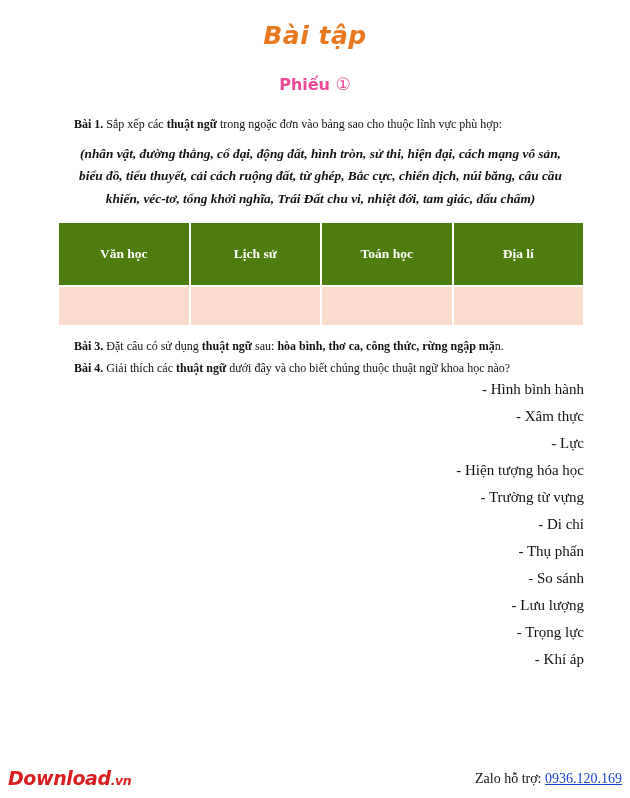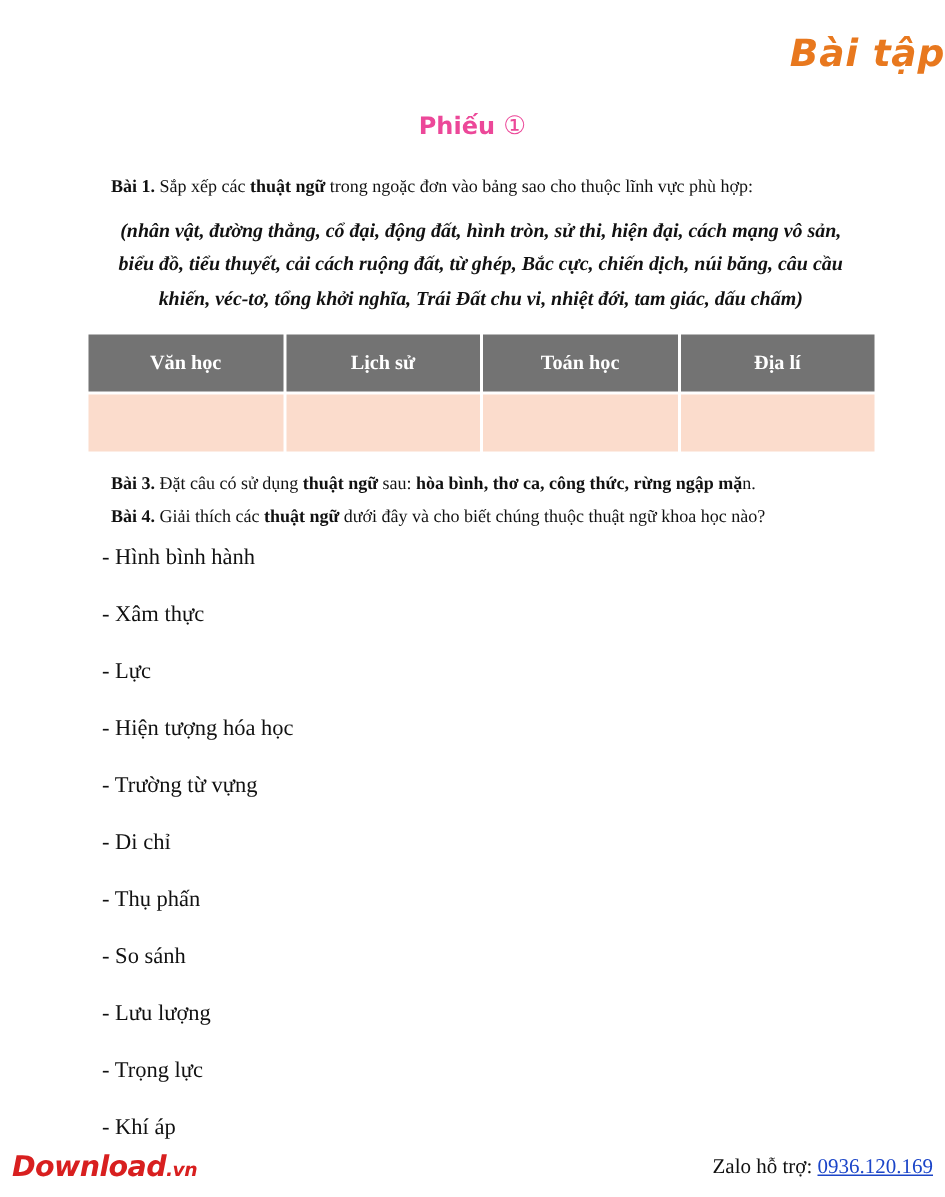--- a/index.html
+++ b/index.html
@@ -17,21 +17,21 @@
   }
   .page {
     position: relative;
     width: 630px;
     height: 798px;
     box-sizing: border-box;
   }
 
   
   .doc-title {
-    text-align: right;
+    text-align: center;
     color: #E8781E;
     font-family: "DejaVu Sans", sans-serif;
     font-size: 25px;
     font-weight: bold;
     font-style: italic;
     letter-spacing: 0.5px;
     margin: 0;
     padding-top: 22px;
     line-height: 1.1;
   }
@@ -77,47 +77,48 @@
     margin: 6px 0 10px 0;
   }
   table.sort-table {
     border-collapse: separate;
     border-spacing: 2px;
     width: 528px;
     table-layout: fixed;
     margin: 0;
   }
   table.sort-table th {
-    background: #737373;
+    background: #4d7c0f;
     color: #ffffff;
     font-size: 13.5px;
     font-weight: bold;
     text-align: center;
     height: 30px;
-    padding: 4px;
+    padding: 16px;
     border: 0;
   }
   table.sort-table td {
     background: #FBDCCC;
     height: 38px;
     padding: 0;
     border: 0;
   }
 
   
   .item-list {
     margin: 4px 0 0 0;
     padding: 0;
     list-style: none;
   }
   .item-list li {
     font-size: 15px;
     line-height: 1.0;
     padding: 0 0 12px 0;
-    margin: 11px;
+    margin: 0;
+    text-align: right;
   }
 
   
   .footer {
     position: absolute;
     left: 0;
     bottom: 0;
     width: 630px;
     height: 46px;
   }

